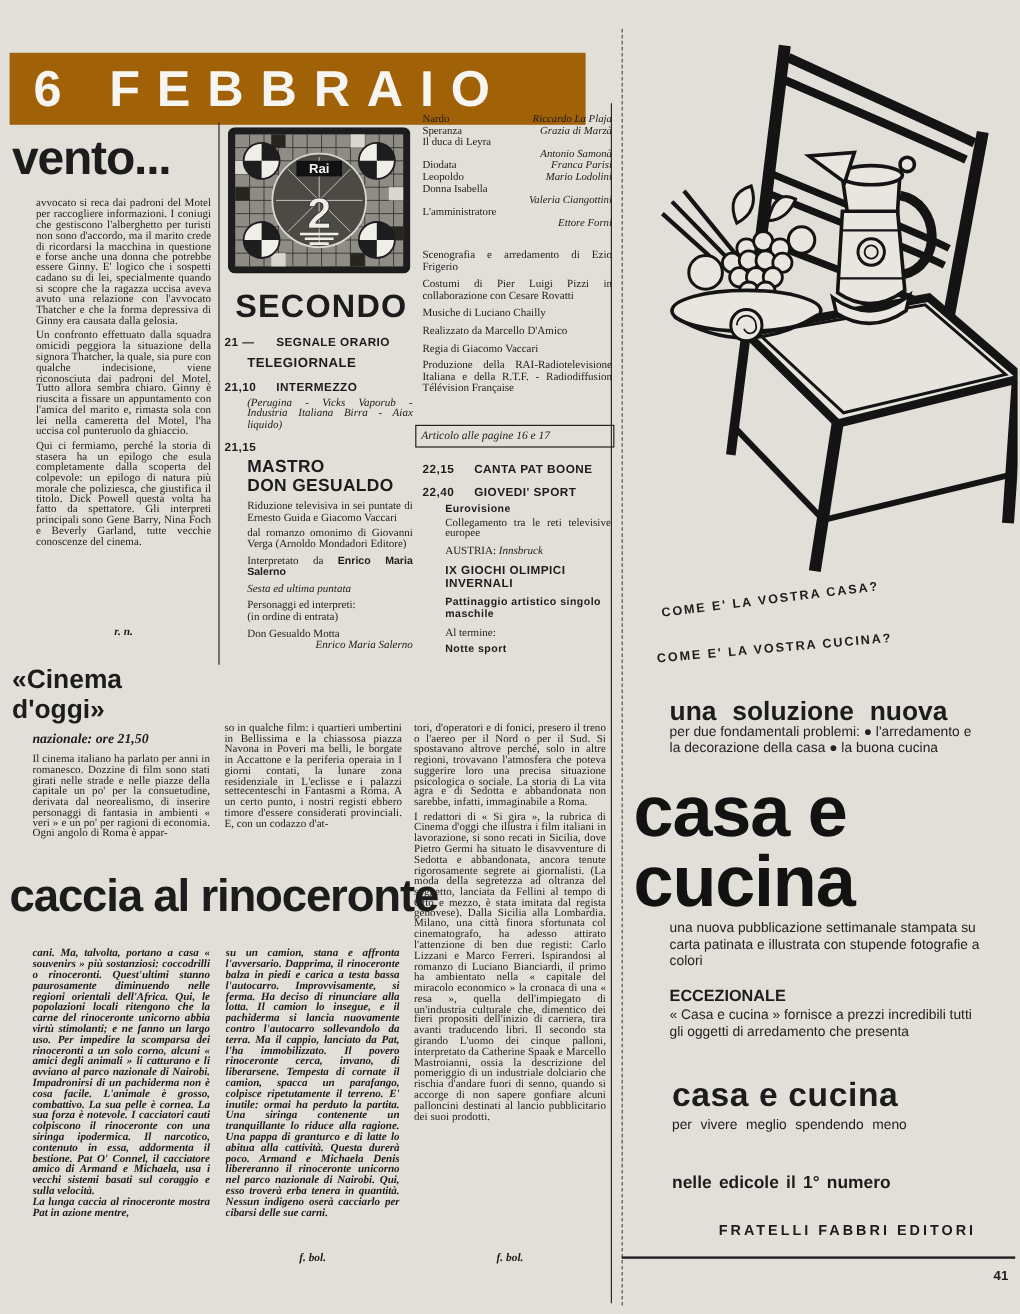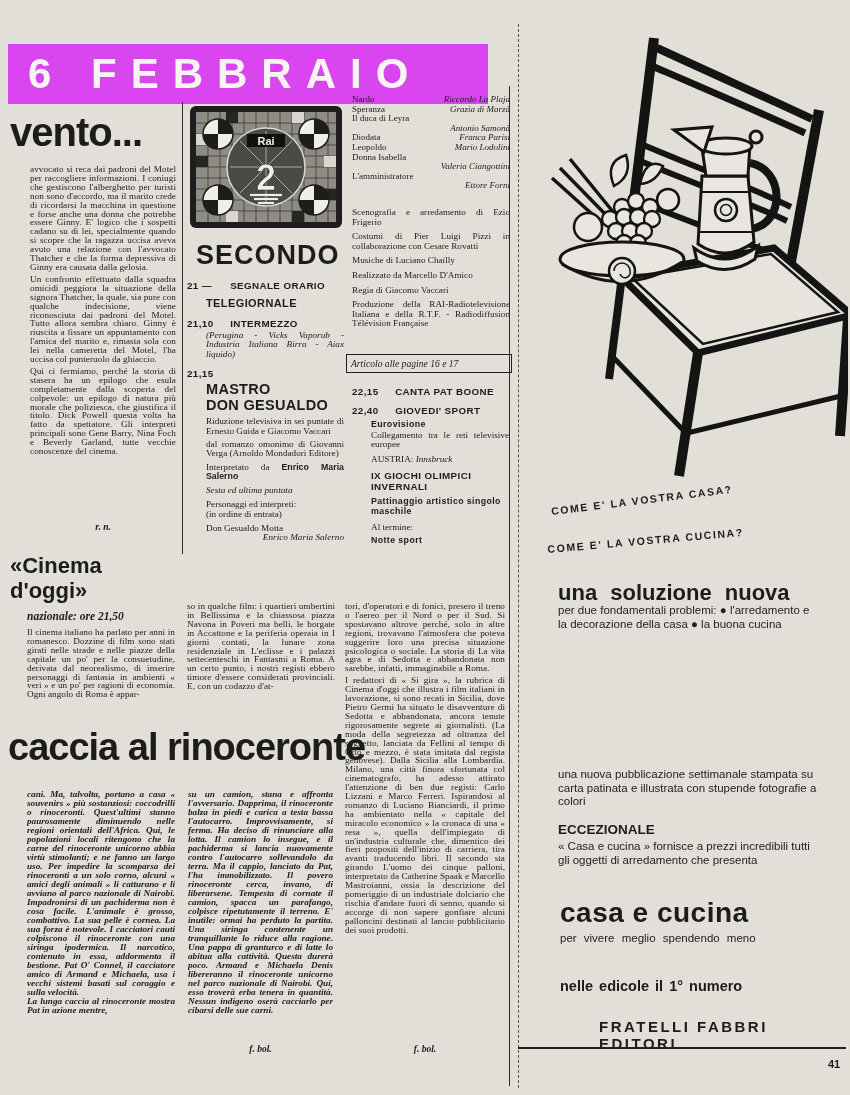--- a/index.html
+++ b/index.html
@@ -4,21 +4,21 @@
 <style>
   html,body{margin:0;padding:0;background:#b8b5ae;}
   .page{position:relative;width:850px;height:1095px;background:#e2dfd8;overflow:hidden;
         font-family:"Liberation Serif",serif;color:#1c1c1c;}
   .abs{position:absolute;}
   .sans{font-family:"Liberation Sans",sans-serif;}
   .b{font-weight:bold;}
   .i{font-style:italic;}
   .body-text{font-size:9.2px;line-height:8.9px;text-align:justify;letter-spacing:0.05px;}
   .body-text p{margin:0 0 3px 0;}
-  .banner{background:#d946ef;color:#f6f5f1;font-family:"Liberation Sans",sans-serif;
+  .banner{background:#a16207;color:#f6f5f1;font-family:"Liberation Sans",sans-serif;
           font-weight:bold;font-size:42px;line-height:60px;letter-spacing:14px;padding-left:20px;}
   .vento-title{font-family:"Liberation Sans",sans-serif;font-weight:bold;font-size:40px;
                letter-spacing:-1px;line-height:40px;}
   .vrule{width:1px;background:#2a2a2a;}
   .dashed-rule{width:0;border-left:1px dashed #55524c;}
   .byline{font-weight:bold;font-style:italic;font-size:9.5px;text-align:center;}
   .prog-ch{font-family:"Liberation Sans",sans-serif;font-weight:bold;font-size:27px;letter-spacing:1px;}
   .prog-row{font-family:"Liberation Sans",sans-serif;font-weight:bold;font-size:9.8px;
             letter-spacing:0.4px;margin-bottom:2px;}
   .prog-time{display:inline-block;min-width:40px;}
@@ -38,21 +38,21 @@
   .ad-slant{font-family:"Liberation Sans",sans-serif;font-weight:bold;font-size:10.5px;
             letter-spacing:1.6px;white-space:nowrap;}
   .ad-h1{font-family:"Liberation Sans",sans-serif;font-weight:bold;font-size:22px;word-spacing:7px;}
   .ad-p{font-family:"Liberation Sans",sans-serif;font-size:11.5px;line-height:13.5px;color:#222;}
   .ad-big{font-family:"Liberation Sans",sans-serif;font-weight:bold;font-size:60px;line-height:58px;
           letter-spacing:-1px;color:#121212;}
   .ad-ecc{font-family:"Liberation Sans",sans-serif;font-weight:bold;font-size:13.5px;}
   .ad-brand2{font-family:"Liberation Sans",sans-serif;font-weight:bold;font-size:28px;letter-spacing:0.5px;}
   .ad-tag{font-family:"Liberation Sans",sans-serif;font-size:11.5px;word-spacing:4px;}
   .ad-kiosk{font-family:"Liberation Sans",sans-serif;font-weight:bold;font-size:14.5px;word-spacing:2px;}
-  .ad-pub{font-family:"Liberation Sans",sans-serif;font-weight:bold;font-size:15px;letter-spacing:2.5px;padding-left:41px;}
+  .ad-pub{font-family:"Liberation Sans",sans-serif;font-weight:bold;font-size:12px;letter-spacing:2.5px;padding-left:41px;}
   .pagenum{font-family:"Liberation Sans",sans-serif;font-weight:bold;font-size:11px;}
 </style>
 </head>
 <body>
 
 <div class="page">
 
   <div class="abs banner" style="left:8px;top:44px;width:460px;height:60px;">
     <span>6 FEBBRAIO</span>
   </div>
@@ -329,20 +329,24 @@
       </g>
     </svg>
   </div>
 
   <div class="abs ad-slant" style="left:552px;top:505px;transform:rotate(-7deg);transform-origin:left bottom;">COME E' LA VOSTRA CASA?</div>
   <div class="abs ad-slant" style="left:548px;top:543px;transform:rotate(-5deg);transform-origin:left bottom;">COME E' LA VOSTRA CUCINA?</div>
 
   <div class="abs ad-h1" style="left:558px;top:580px;">una soluzione nuova</div>
   <div class="abs ad-p" style="left:558px;top:604px;width:252px;">per due fondamentali problemi: ● l'arredamento e la decorazione della casa ● la buona cucina</div>
 
+  <div class="abs ad-big" style="left:528px;top:648px;">
+    <div>casa e</div>
+    <div>cucina</div>
+  </div>
 
   <div class="abs ad-p" style="left:558px;top:768px;width:266px;">una nuova pubblicazione settimanale stampata su carta patinata e illustrata con stupende fotografie a colori</div>
 
   <div class="abs ad-ecc" style="left:558px;top:822px;">ECCEZIONALE</div>
   <div class="abs ad-p" style="left:558px;top:840px;width:266px;">« Casa e cucina » fornisce a prezzi incredibili tutti gli oggetti di arredamento che presenta</div>
 
   <div class="abs ad-brand2" style="left:560px;top:897px;">casa e cucina</div>
   <div class="abs ad-tag" style="left:560px;top:932px;">per vivere meglio spendendo meno</div>
 
   <div class="abs ad-kiosk" style="left:560px;top:978px;">nelle edicole il 1° numero</div>

